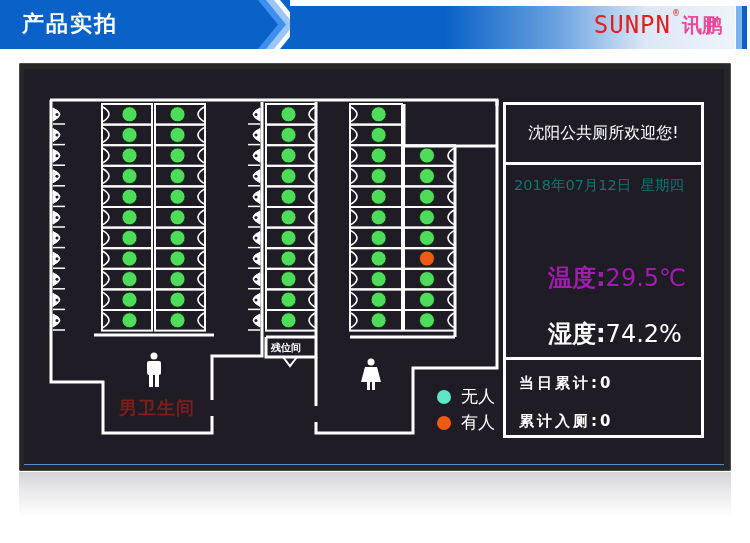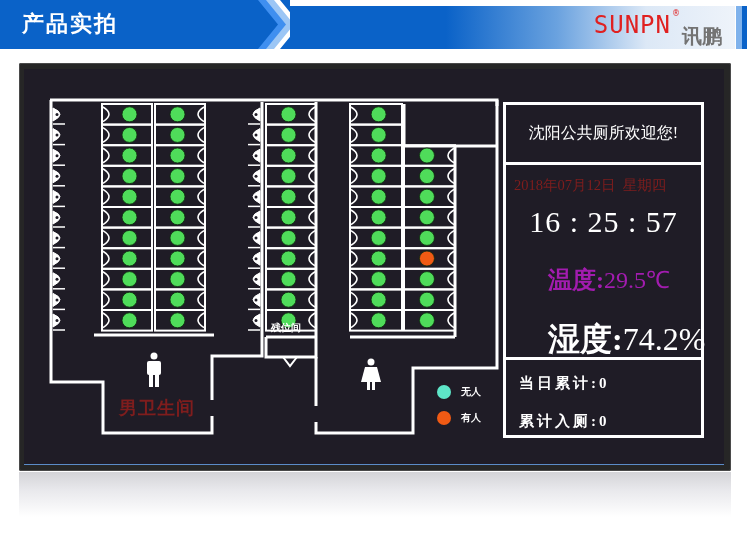--- a/index.html
+++ b/index.html
@@ -9,52 +9,52 @@
   
   .header { position: absolute; left: 0; top: 0; width: 750px; height: 41px; }
   .header-left { position: absolute; left: 0; top: 0; width: 290px; height: 49px; background: #0a62c8; }
   .header-title { position: absolute; left: 22px; top: 9px; color: #ffffff; font-size: 22px; font-weight: bold; letter-spacing: 2px; font-family: "DejaVu Sans", sans-serif; }
   .chev { position: absolute; top: 0; height: 49px; width: 40px; }
   .header-right { position: absolute; left: 290px; top: 6px; width: 445px; height: 43px;
     background: linear-gradient(90deg, #0a62c8 0%, #0a62c8 35%, #6aa2df 60%, #dce8f6 80%, #eef3fa 100%); }
   .logo { position: absolute; right: 28px; top: 12px; display: flex; align-items: flex-start; text-align: right; }
   .logo-sunpn { color: #e02020; font-family: "DejaVu Sans Mono", monospace; font-size: 24px; letter-spacing: 1px; line-height: 26px; transform: scaleY(1.05); }
   .logo-reg { color: #e02020; font-size: 8px; line-height: 8px; margin-left: 1px; margin-top: -2px; }
-  .logo-cn { color: #737373; font-size: 20px; font-weight: bold; line-height: 26px; margin-left: 2px; margin-top: 11px; }
+  .logo-cn { color: #ec4899; font-size: 20px; font-weight: bold; line-height: 26px; margin-left: 2px; }
   .header-bar { position: absolute; right: 8px; top: 6px; width: 6px; height: 43px; background: #7fb2ec; }
   .header-bar2 { position: absolute; right: 3px; top: 6px; width: 5px; height: 43px; background: #0a62c8; }
 
   
   .monitor { position: absolute; left: 19px; top: 63px; width: 712px; height: 408px; background: #262626;
     border-radius: 2px; box-shadow: 0 0 0 1px #4a4a4a inset; }
   .screen { position: absolute; left: 24px; top: 69px; width: 700px; height: 396px; background: #1f1c26;
     border-bottom: 1px solid #5b8cc8; }
   .reflection { position: absolute; left: 19px; top: 472px; width: 712px; height: 45px;
     background: linear-gradient(180deg, #cfcfd3 0%, #e6e6ea 40%, #ffffff 100%); opacity: 0.9; }
 
   
   .plan { position: absolute; left: 0; top: 0; width: 750px; height: 543px; }
 
   
-  .info { position: absolute; left: 503px; top: 102px; width: 201px; height: 336px; border: 3px solid #ffffff; font-family: Liberation Serif, serif; }
+  .info { position: absolute; left: 503px; top: 102px; width: 201px; height: 336px; border: 3px solid #ffffff; }
   .info-welcome { position: absolute; left: 0; top: 0; width: 195px; height: 60px; border-bottom: 3px solid #ffffff;
     color: #ffffff; font-size: 16px; display: flex; align-items: center; justify-content: center; }
-  .info-date { position: absolute; left: 8px; top: 71px; color: #7f1d1d; font-size: 14.5px; white-space: nowrap; }
+  .info-date { position: absolute; left: 8px; top: 71px; color: #0f766e; font-size: 14.5px; white-space: nowrap; }
   .info-time { position: absolute; left: 0; top: 100px; width: 195px; text-align: center; color: #ffffff; font-size: 30px; white-space: pre; letter-spacing: 1px; }
   .info-temp { position: absolute; left: 42px; top: 157px; color: #a21caf; font-size: 24px; font-weight: bold; white-space: nowrap; }
   .info-temp .val, .info-hum .val { font-weight: normal; }
-  .info-hum { position: absolute; left: 42px; top: 213px; color: #ffffff; font-size: 32px; font-weight: bold; white-space: nowrap; }
+  .info-hum { position: absolute; left: 42px; top: 213px; color: #ffffff; font-size: 24px; font-weight: bold; white-space: nowrap; }
   .info-counts { position: absolute; left: 0; top: 252px; width: 195px; height: 78px; border-top: 3px solid #ffffff; }
   .count { position: absolute; left: 13px; color: #ffffff; font-size: 15px; font-weight: bold; letter-spacing: 3px; white-space: nowrap; }
 
   .room-label { position: absolute; color: #7f1d1d; font-size: 18px; font-weight: bold; letter-spacing: 1px; white-space: nowrap; }
   .acc-label { position: absolute; color: #ffffff; font-size: 10px; font-weight: bold; white-space: nowrap; }
   .legend-item { position: absolute; display: flex; align-items: center; }
   .legend-dot { width: 14px; height: 14px; border-radius: 50%; }
-  .legend-text { color: #ffffff; font-size: 10px; font-weight: bold; margin-left: 10px; }
+  .legend-text { color: #ffffff; font-size: 17px; font-weight: normal; margin-left: 10px; }
 </style>
 </head>
 <body>
 
 <div class="page">
 
   <div class="header">
     <div class="header-left">
       <span class="header-title">产品实拍</span>
     </div>
@@ -336,21 +336,21 @@
           <path d="M454,292.4 Q442,299.7 454,307" fill="none" stroke="#ffffff" stroke-width="1.6"></path>
           <rect x="404" y="310" width="51" height="20.6" fill="none" stroke="#ffffff" stroke-width="2"></rect>
           <circle cx="426.95" cy="320.3" r="7.5" fill="#4fdc5a" stroke="#0c2a0c" stroke-width="0.8"></circle>
           <path d="M454,313 Q442,320.3 454,327.6" fill="none" stroke="#ffffff" stroke-width="1.6"></path>
         </g>
       </g>
 
     <polyline points="283,357 290,366 297,357" stroke="#ffffff" stroke-width="2" fill="none"></polyline>
   </svg>
 
-  <span class="acc-label" style="left:271px; top:321px;">残位间</span>
+  <span class="acc-label" style="left:271px; top:341px;">残位间</span>
 
   <svg style="position:absolute; left:145px; top:352px; width:18px; height:36px" viewBox="0 0 18 36">
     <circle cx="9" cy="4" r="3.5" fill="#ffffff"></circle>
     <rect x="2" y="9" width="14" height="14" rx="2" fill="#ffffff"></rect>
     <rect x="4" y="22" width="4" height="13" fill="#ffffff"></rect>
     <rect x="10" y="22" width="4" height="13" fill="#ffffff"></rect>
   </svg>
   <span class="room-label" style="left:119px; top:396px;">男卫生间</span>
 
   <svg style="position:absolute; left:360px; top:358px; width:22px; height:32px" viewBox="0 0 22 32">
@@ -367,21 +367,20 @@
   <div class="legend-item" style="left:437px; top:411px;">
     <span class="legend-dot" style="background:#f05a14"></span>
     <span class="legend-text">有人</span>
   </div>
 
   <div class="info">
     <div class="info-welcome">沈阳公共厕所欢迎您!</div>
     <div class="info-date">
       <span>2018年07月12日</span>&nbsp;&nbsp;<span>星期四</span>
     </div>
-    <div class="info-time">16 : 25 : 57</div>
     <div class="info-temp">
       <span>温度:</span><span class="val">29.5℃</span>
     </div>
     <div class="info-hum">
       <span>湿度:</span><span class="val">74.2%</span>
     </div>
     <div class="info-counts">
       <div class="count" style="top:14px">
         <span>当日累计:</span><span>0</span>
       </div>

